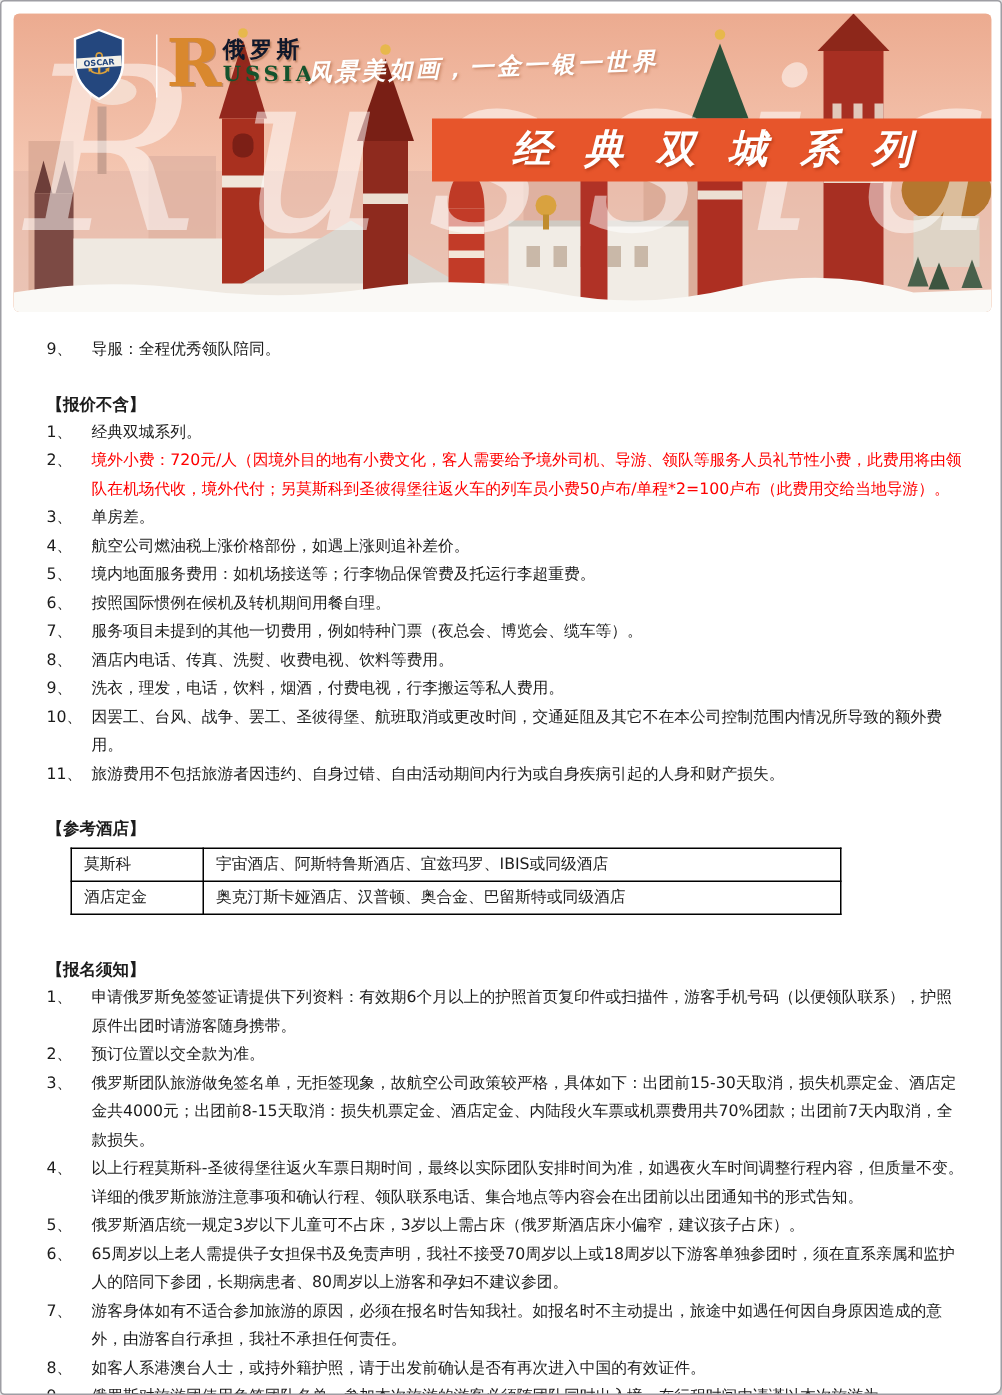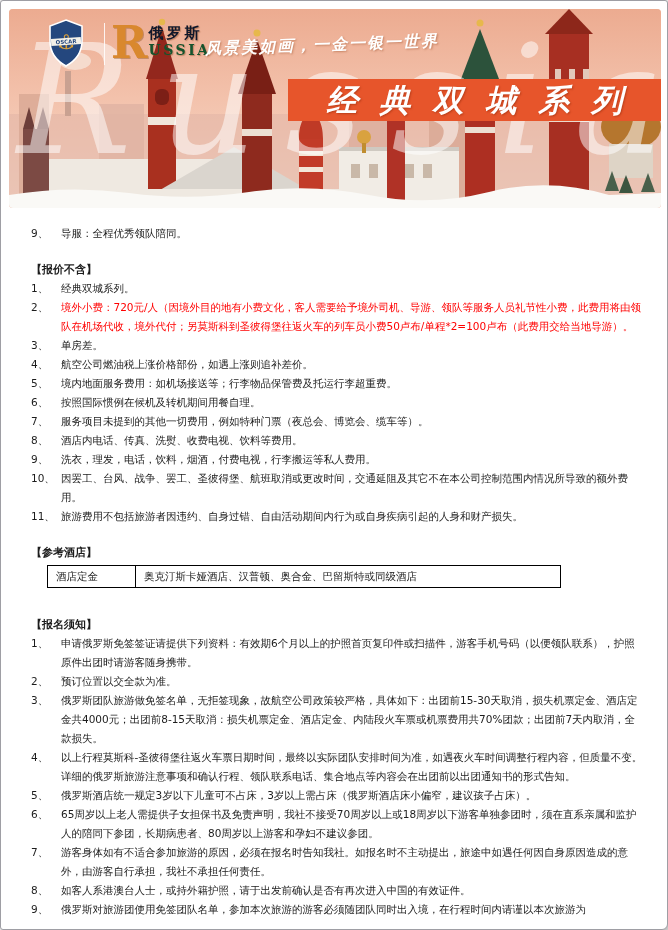--- a/index.html
+++ b/index.html
@@ -17,21 +17,21 @@
   .banner svg.scene { position:absolute; left:0; top:0; width:652px; height:199px; }
   .watermark {
     position:absolute; left:8px; top:-8px; width:640px; z-index:2;
     font-family:"DejaVu Serif","Liberation Serif",serif; font-style:italic;
     font-size:152px; line-height:199px; color:rgba(255,255,255,.52);
     letter-spacing:28px; pointer-events:none; white-space:nowrap;
   }
   .ribbon {
     position:absolute; left:279px; top:70px; right:0; height:42px; z-index:3;
     text-align:center; line-height:42px;
-    color:#ffffff; font-weight:bold; font-style:italic; font-size:31px;
+    color:#ffffff; font-weight:bold; font-style:italic; font-size:26px;
     letter-spacing:22px; text-indent:22px; text-shadow:1px 1px 2px rgba(120,30,0,.4);
   }
   .logo-cluster { position:absolute; left:0; top:0; width:460px; height:70px; z-index:4; }
   .shield { position:absolute; left:39px; top:10px; width:36px; height:48px; }
   .divider { position:absolute; left:95px; top:14px; width:1px; height:42px; background:rgba(255,255,255,.85); }
   .brand { position:absolute; left:102px; top:10px; display:flex; align-items:flex-start; }
   .brand-r {
     font-family:"DejaVu Serif","Liberation Serif",serif; font-weight:bold;
     font-size:44px; line-height:48px; color:#d9882e; text-shadow:1px 1px 0 rgba(120,60,0,.35);
   }
@@ -223,20 +223,24 @@
     </div>
     <div class="row">
       <span class="num">11、</span>
       <span class="txt">旅游费用不包括旅游者因违约、自身过错、自由活动期间内行为或自身疾病引起的人身和财产损失。</span>
     </div>
 
     <div class="sec-title">【参考酒店】</div>
     <table class="hotel-table">
       <tbody>
         <tr>
+          <td class="city">莫斯科</td>
+          <td>宇宙酒店、阿斯特鲁斯酒店、宜兹玛罗、IBIS或同级酒店</td>
+        </tr>
+        <tr>
           <td class="city">酒店定金</td>
           <td>奥克汀斯卡娅酒店、汉普顿、奥合金、巴留斯特或同级酒店</td>
         </tr>
       </tbody>
     </table>
 
     <div class="gap-lg"></div>
     <div class="sec-title">【报名须知】</div>
 
     <div class="row">

